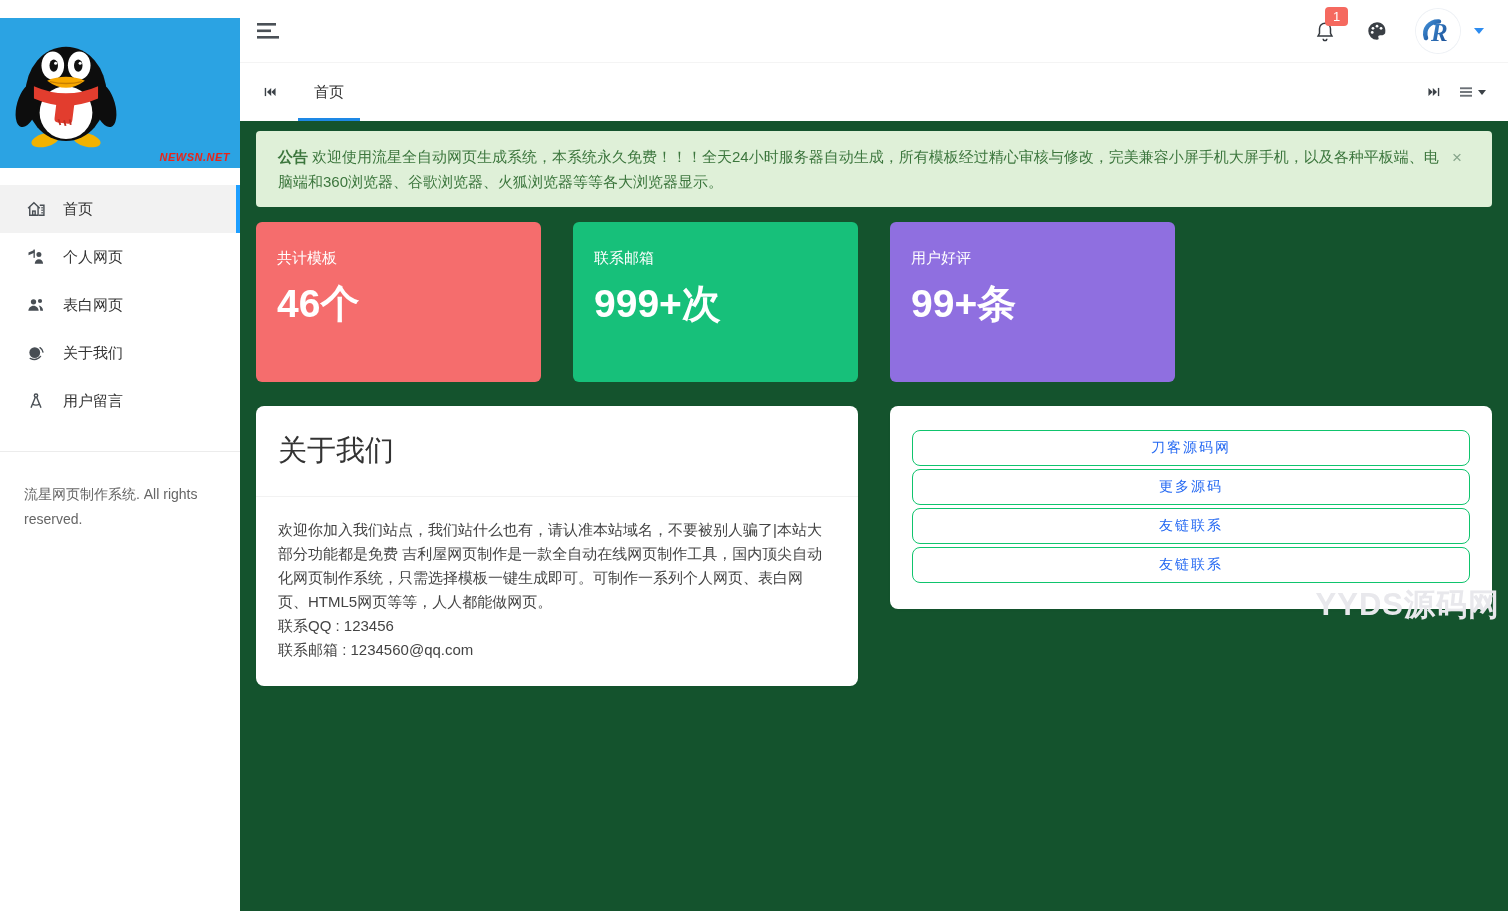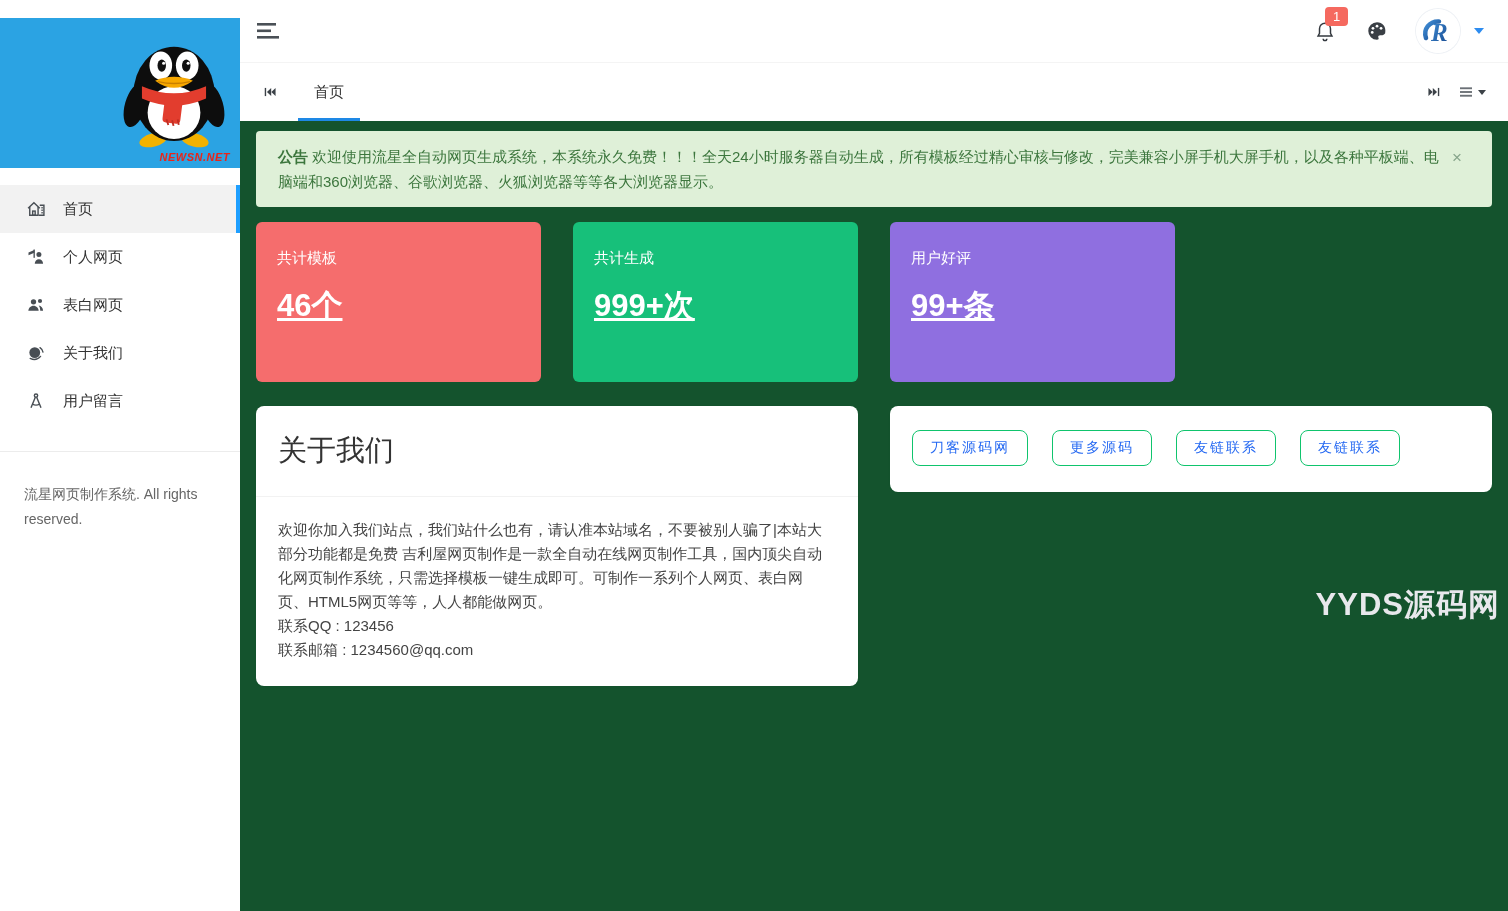--- a/index.html
+++ b/index.html
@@ -1,21 +1,21 @@
 <!DOCTYPE html>
 <html><head>
 <meta charset="utf-8">
 <style>
   * { margin:0; padding:0; box-sizing:border-box; }
   html,body { width:1508px; height:911px; font-family:"Liberation Sans","DejaVu Sans",sans-serif; background:#fff; overflow:hidden; }
   .app { display:flex; width:100%; height:100%; }
 
   
   .sidebar { width:240px; background:#fff; flex-shrink:0; display:flex; flex-direction:column; }
-  .logo-banner { margin-top:18px; height:150px; background:#2ba3e3; position:relative; display:flex; align-items:center; justify-content:flex-end; }
+  .logo-banner { margin-top:18px; height:150px; background:#2ba3e3; position:relative; display:flex; align-items:center; justify-content:flex-start; }
   .newsn { position:absolute; right:10px; bottom:5px; color:#e8251a; font-style:italic; font-weight:bold; font-size:11px; letter-spacing:.5px; }
   .menu { margin-top:17px; }
   .menu-item { height:48px; display:flex; align-items:center; padding-left:26px; gap:17px; font-size:15px; color:#333; cursor:pointer; position:relative; }
   .menu-item.active { background:#f2f2f2; }
   .menu-item.active::after { content:""; position:absolute; right:0; top:0; bottom:0; width:4px; background:#1e9fff; }
   .menu-icon { width:20px; height:20px; color:#484e54; flex-shrink:0; }
   .menu-icon svg { width:100%; height:100%; display:block; }
   .sidebar-divider { margin-top:26px; border-top:1px solid #ececec; }
   .sidebar-footer { padding:30px 24px 0 24px; color:#666; font-size:14px; line-height:25px; }
 
@@ -43,28 +43,28 @@
 
   
   .content { flex:1; background:#14532d; padding:10px 16px; position:relative; overflow:hidden; }
   .banner { background:#dff0d8; color:#3c763d; border-radius:4px; padding:13px 46px 13px 22px; font-size:15px; line-height:25px; position:relative; }
   .banner b { margin-right:4px; }
   .banner-close { position:absolute; right:30px; top:18px; color:#87a58b; font-size:17px; line-height:1; cursor:pointer; }
 
   .stats { display:grid; grid-template-columns:repeat(4,1fr); gap:32px; margin-top:15px; }
   .stat-card { height:160px; border-radius:6px; color:#fff; padding:27px 21px; }
   .stat-label { font-size:15px; }
-  .stat-value { font-size:31px; font-weight:bold; margin-top:17px;text-decoration:underline; }
+  .stat-value { font-size:39px; font-weight:bold; margin-top:9px; }
 
   .bottom { display:grid; grid-template-columns:repeat(2,1fr); gap:32px; margin-top:24px; align-items:start; }
   .card { background:#fff; border-radius:8px; box-shadow:0 1px 3px rgba(0,0,0,.03); }
   .card-header { padding:25px 22px; font-size:29px; color:#333; border-bottom:1px solid #f2f2f2; }
   .card-body { padding:21px 28px 24px 22px; font-size:15px; color:#444; line-height:24px; }
   .about-line { margin-top:0; }
-  .links-body { padding:24px 22px 26px 22px; display:flex; gap:24px; }
+  .links-body { padding:24px 22px 26px 22px; display:flex; gap:3px;flex-direction:column; }
   .link-btn { border:1px solid #0fc46d; color:#2468f2; background:#fff; border-radius:8px; padding:8px 17px; font-size:14px; letter-spacing:2px; cursor:pointer; font-family:inherit; white-space:nowrap; }
 
   .watermark { position:absolute; right:8px; top:463px; font-size:31px; font-weight:bold; color:#e8e8ec; letter-spacing:1px; user-select:none; }
 </style>
 </head>
 <body>
 
 <div class="app">
 
   <aside class="sidebar">
@@ -232,21 +232,21 @@
         <b>公告</b><span>欢迎使用流星全自动网页生成系统，本系统永久免费！！！全天24小时服务器自动生成，所有模板经过精心审核与修改，完美兼容小屏手机大屏手机，以及各种平板端、电脑端和360浏览器、谷歌浏览器、火狐浏览器等等各大浏览器显示。</span>
         <span class="banner-close">×</span>
       </div>
 
       <div class="stats">
         <div class="stat-card" style="background: rgb(245, 109, 109);">
           <div class="stat-label">共计模板</div>
           <div class="stat-value">46个</div>
         </div>
         <div class="stat-card" style="background: rgb(23, 192, 122);">
-          <div class="stat-label">共计生成</div>
+          <div class="stat-label">联系邮箱</div>
           <div class="stat-value">999+次</div>
         </div>
         <div class="stat-card" style="background: rgb(143, 111, 224);">
           <div class="stat-label">用户好评</div>
           <div class="stat-value">99+条</div>
         </div>
       </div>
 
       <div class="bottom">
         <div class="card">

